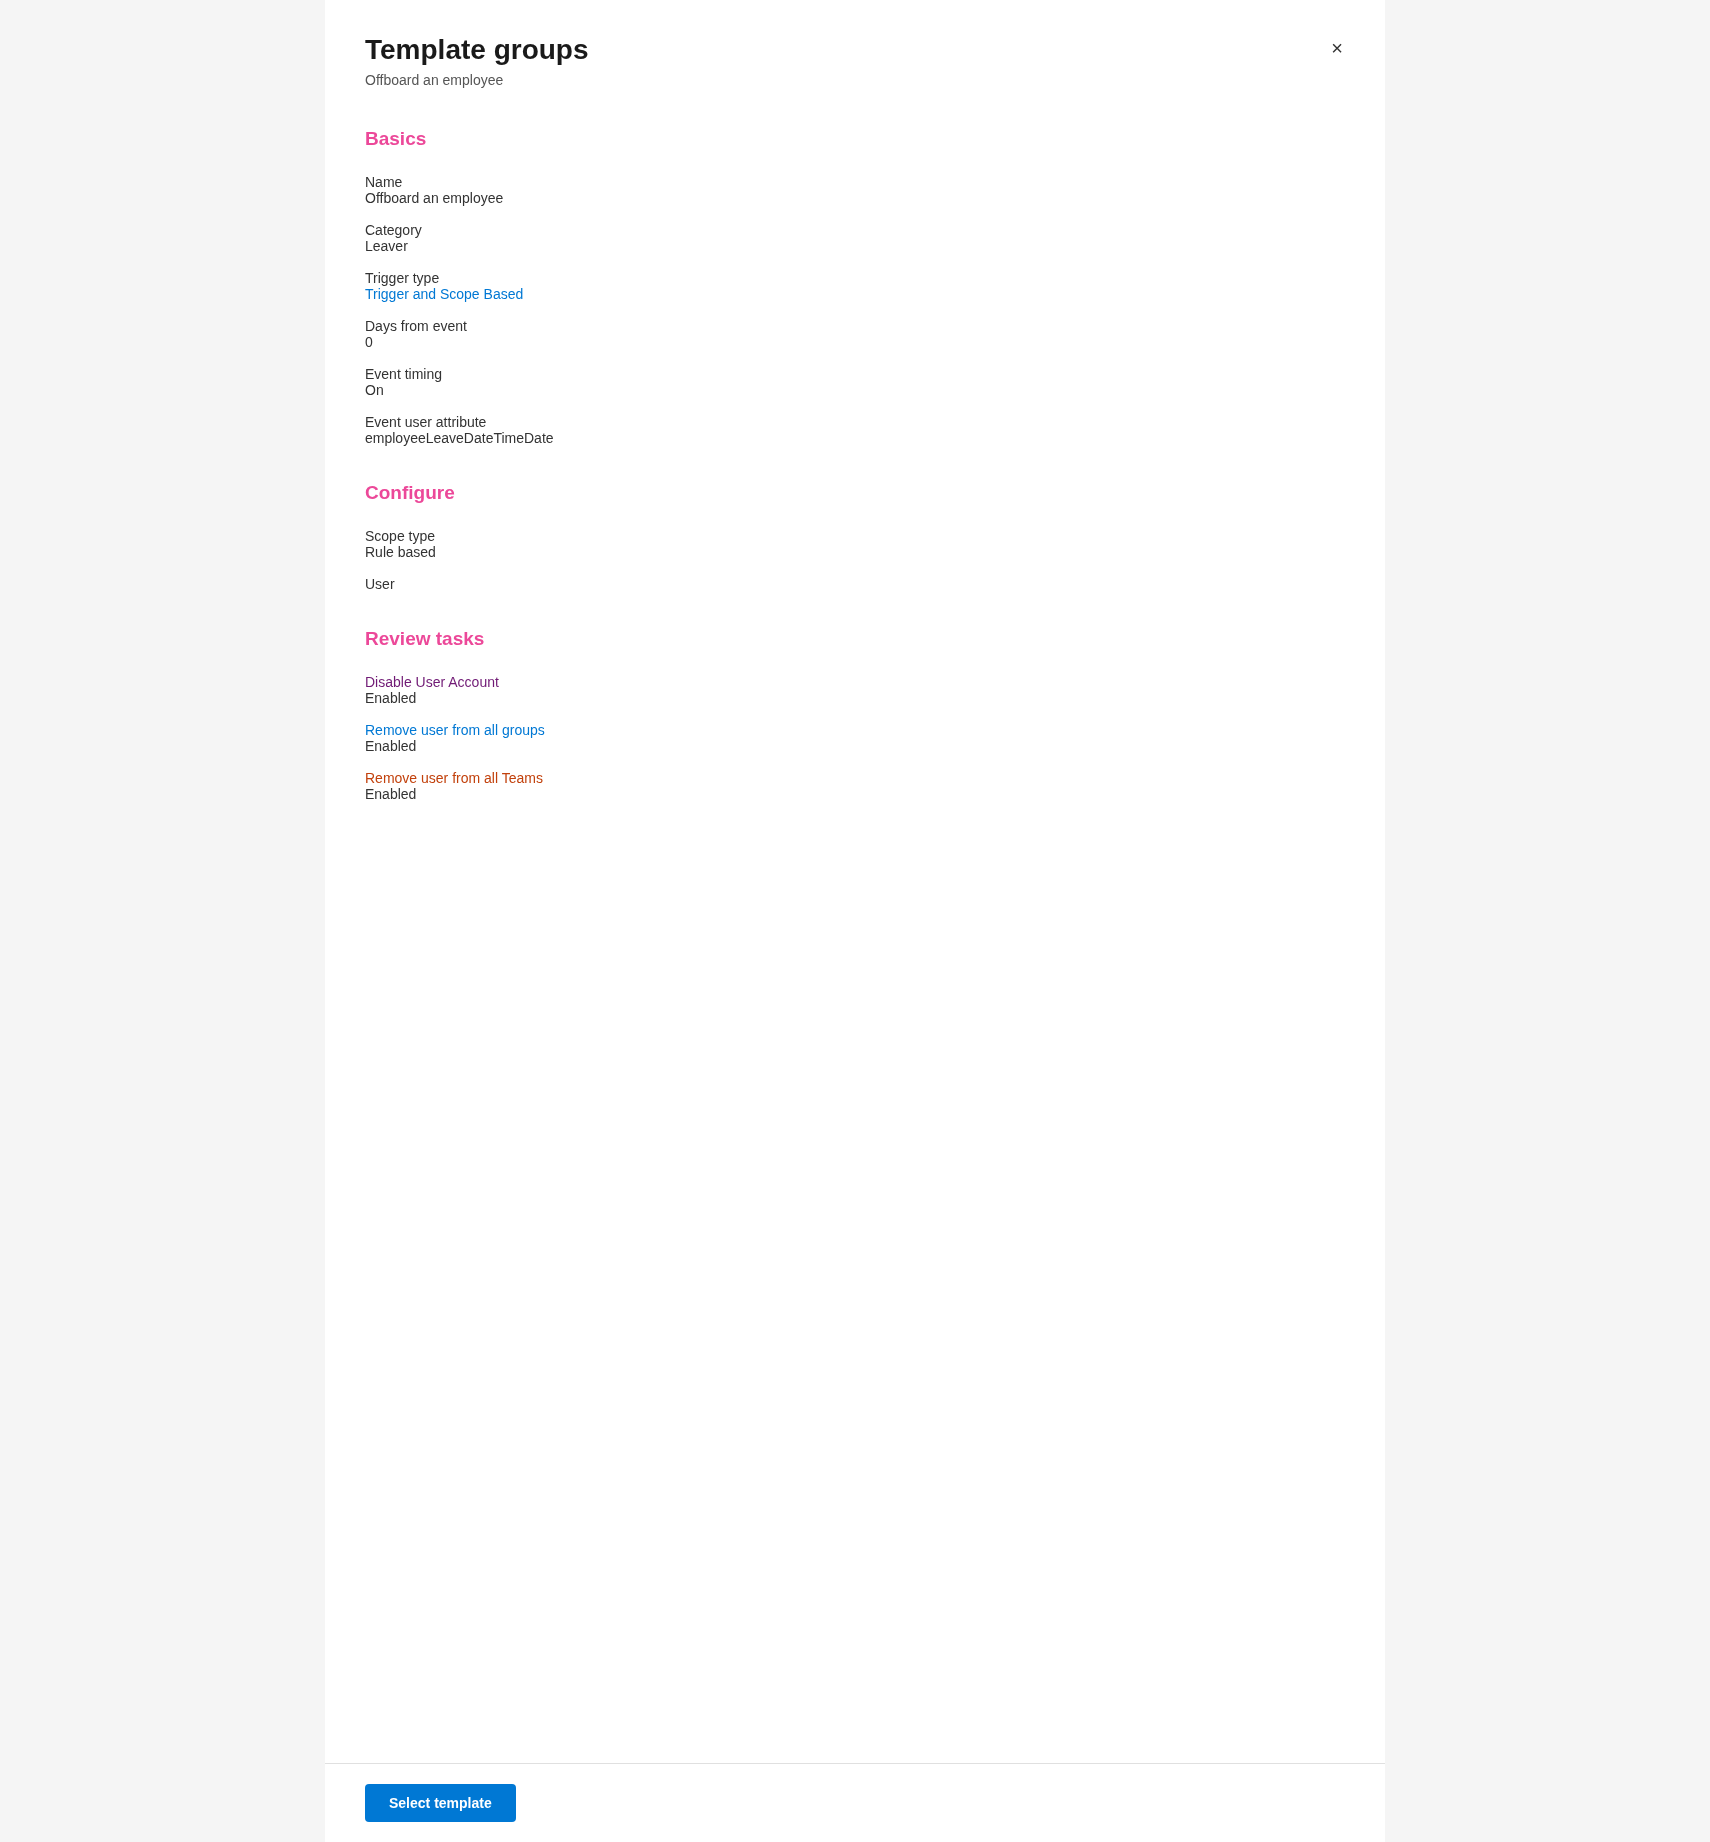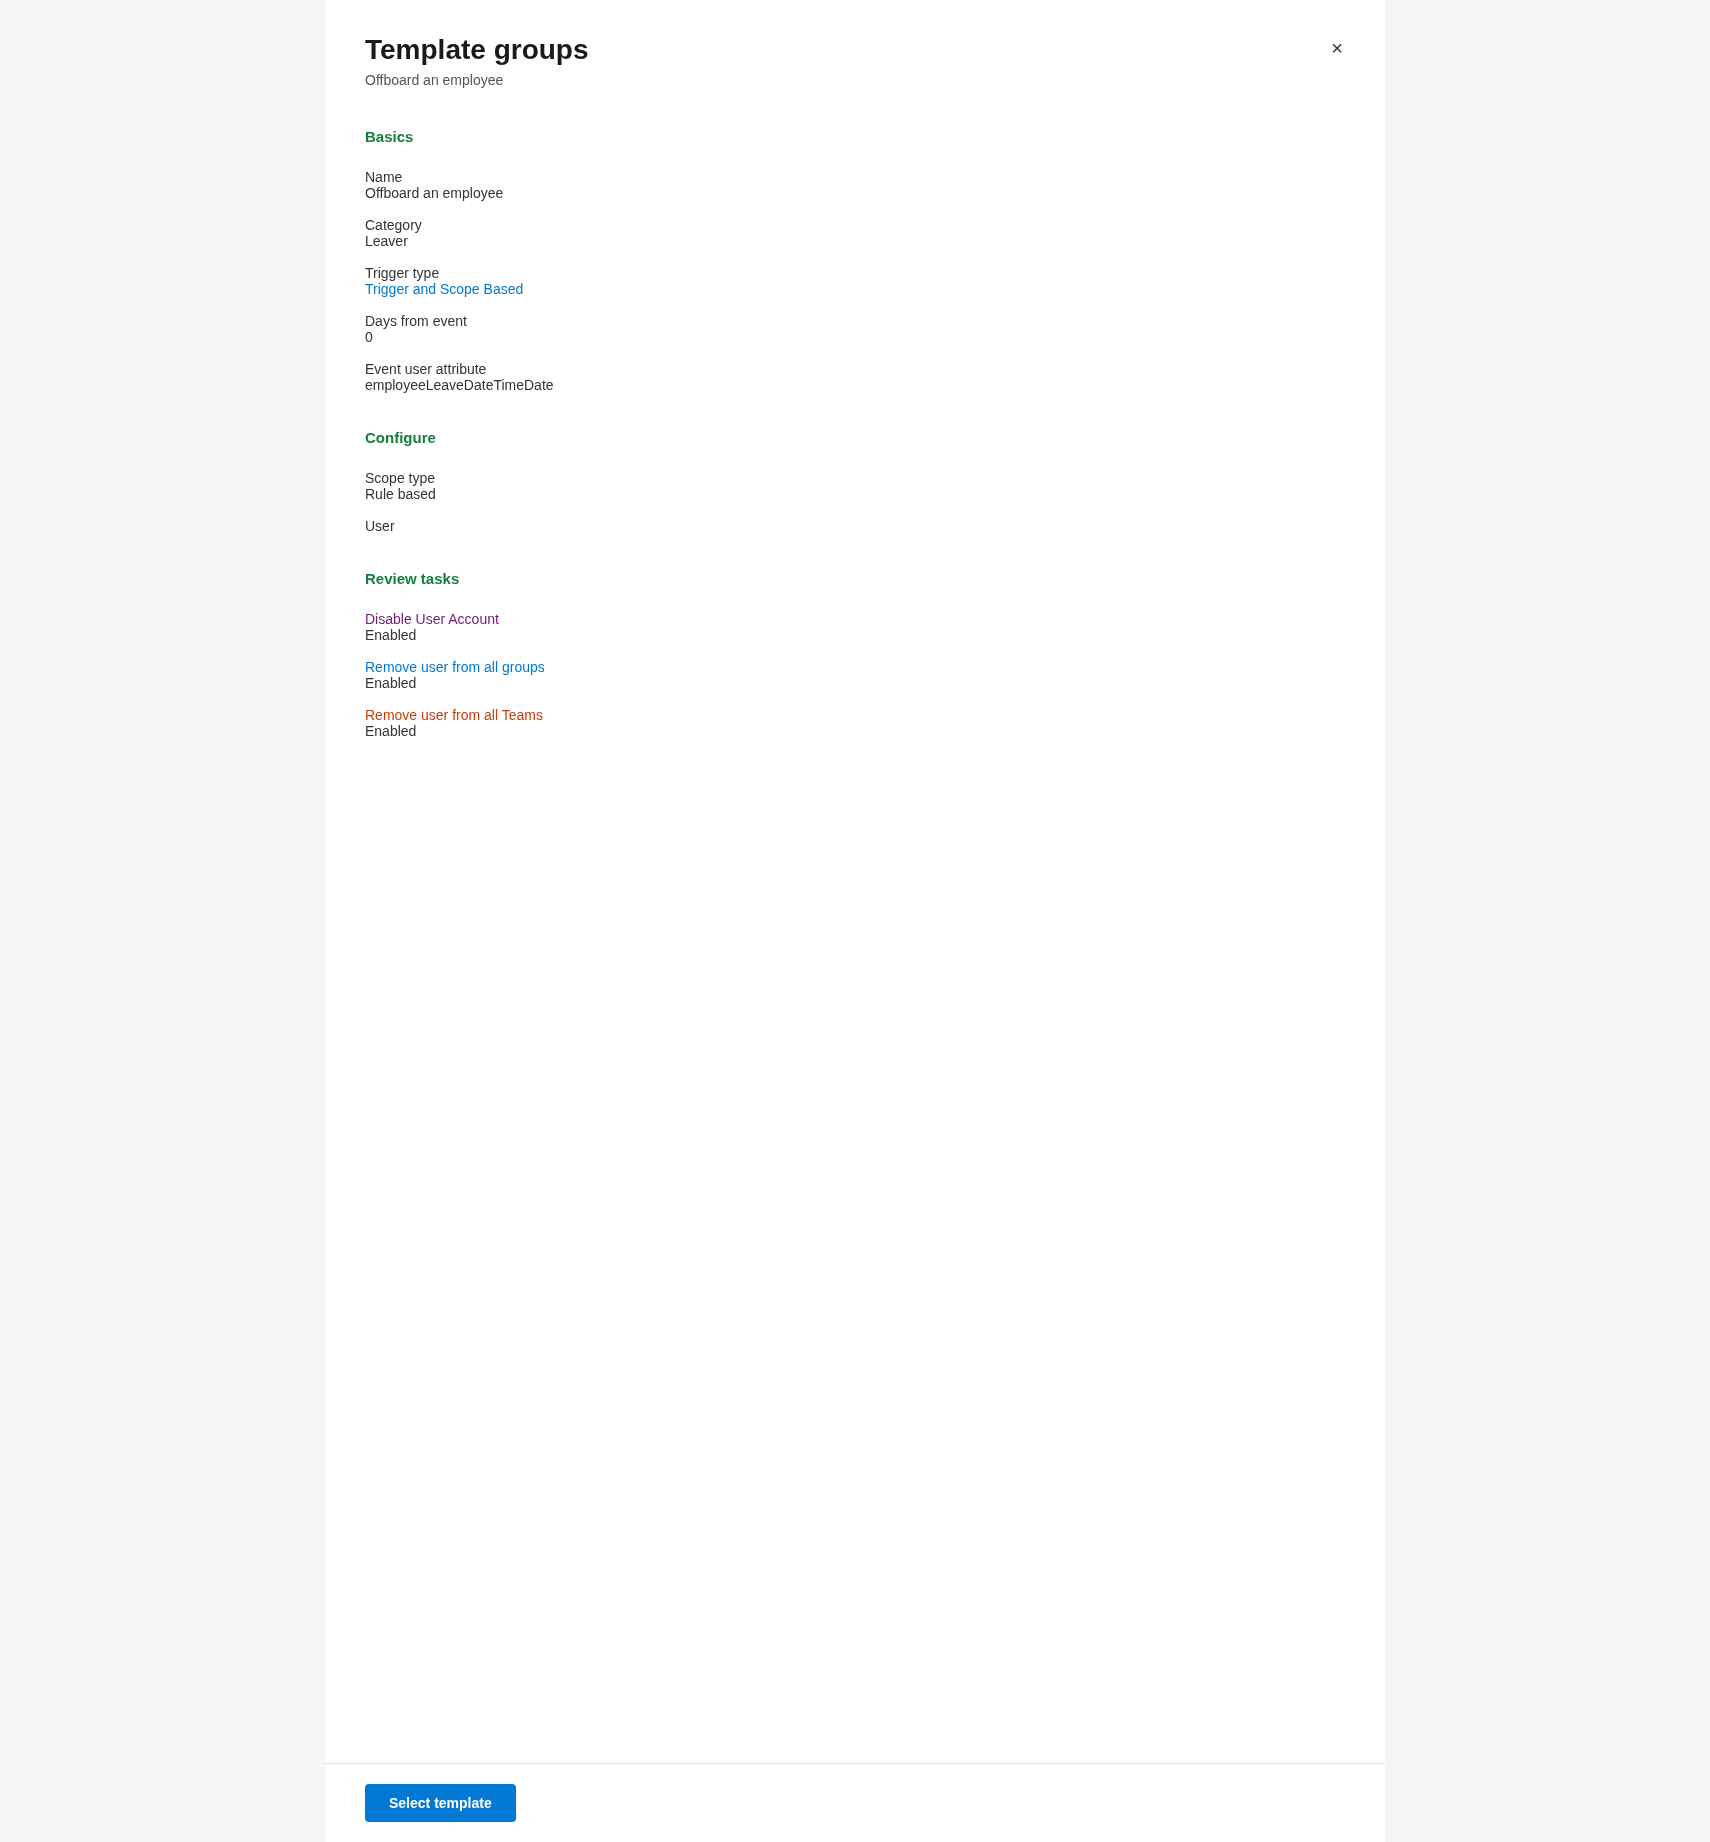--- a/index.html
+++ b/index.html
@@ -65,23 +65,23 @@
     .panel-content {
       flex: 1;
       padding: 24px 40px 40px 40px;
     }
 
     .section {
       margin-bottom: 28px;
     }
 
     .section-heading {
-      font-size: 15px;
+      font-size: 19px;
       font-weight: 700;
-      color: #15803d;
+      color: #ec4899;
       margin-bottom: 16px;
     }
 
     .field-row {
       display: flex;
       flex-direction: column;
       align-items: flex-start;
       padding: 8px 0;
       min-height: 32px;
     }
@@ -148,20 +148,24 @@
       </div>
       <div class="field-row">
         <span class="field-label">Trigger type</span>
         <span class="field-value link">Trigger and Scope Based</span>
       </div>
       <div class="field-row">
         <span class="field-label">Days from event</span>
         <span class="field-value">0</span>
       </div>
       <div class="field-row">
+        <span class="field-label">Event timing</span>
+        <span class="field-value">On</span>
+      </div>
+      <div class="field-row">
         <span class="field-label">Event user attribute</span>
         <span class="field-value">employeeLeaveDateTimeDate</span>
       </div>
     </div>
 
     <div class="section">
       <div class="section-heading">Configure</div>
 
       <div class="field-row">
         <span class="field-label">Scope type</span>

